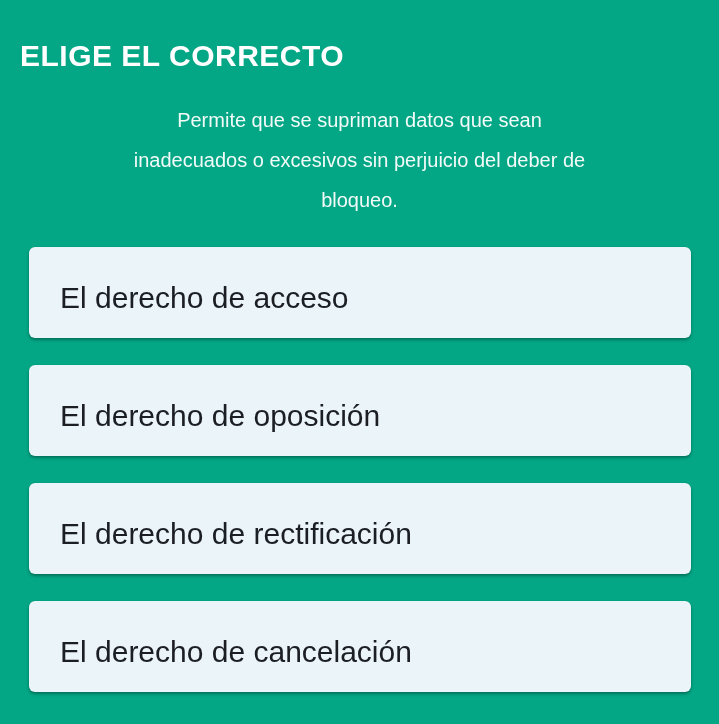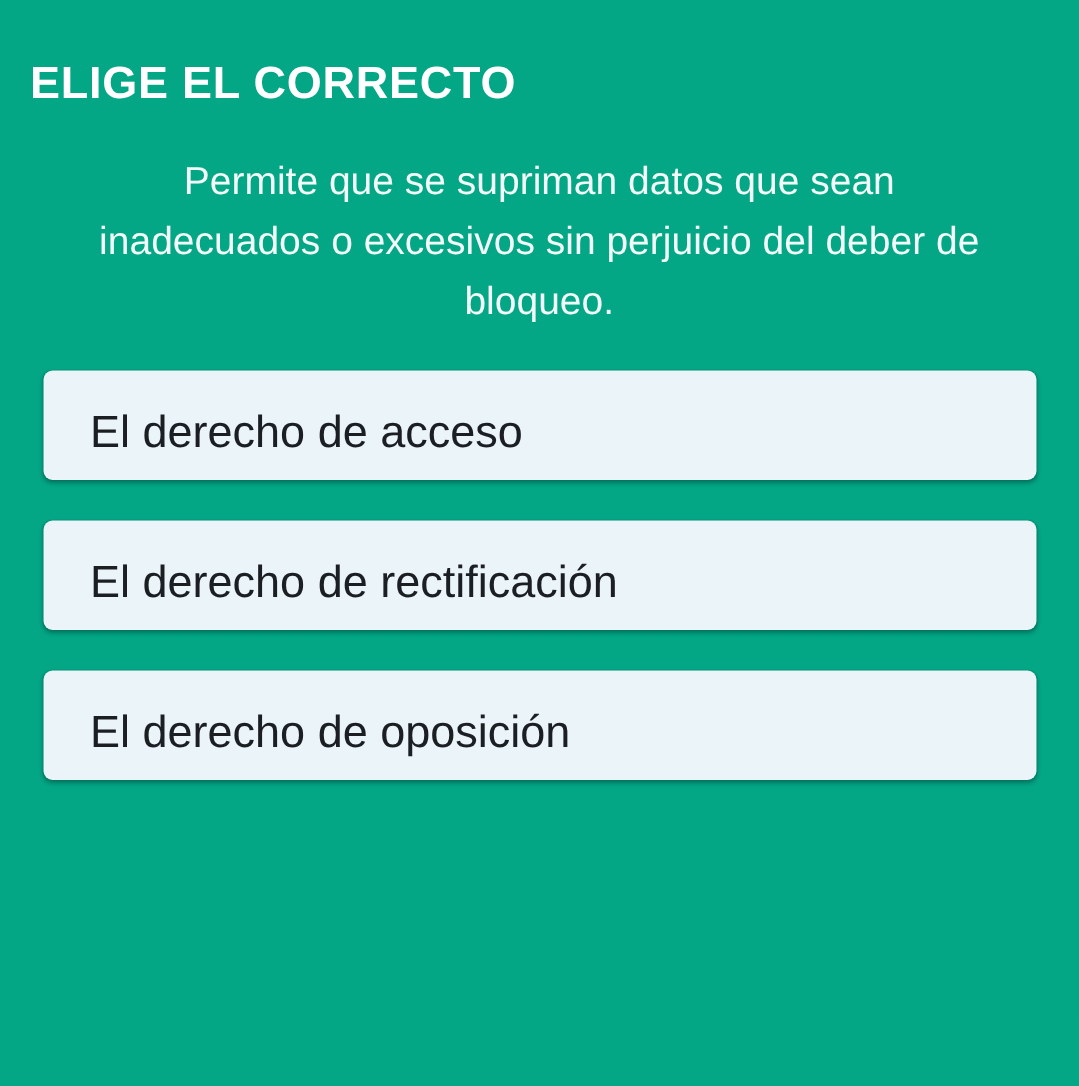--- a/index.html
+++ b/index.html
@@ -35,35 +35,35 @@
     line-height: 36px;
     font-weight: bold;
     letter-spacing: 0.5px;
   }
   .question-text {
     margin: 26px auto 0;
     padding: 0 34px;
     max-width: 719px;
     text-align: center;
     color: var(--question-color);
-    font-size: 26px;
+    font-size: 20px;
     line-height: 40px;
     font-weight: 400;
     white-space: pre-line;
   }
   .answers {
     display: flex;
     flex-direction: column;
     gap: 27px;
     margin: 27px 28px 0 29px;
   }
   .answer-option {
     display: flex;
     align-items: center;
-    height: 73px;
+    height: 91px;
     width: 100%;
     padding: 10px 20px 0 31px;
     background: var(--card-color);
     color: var(--card-text-color);
     border: none;
     border-radius: 6px;
     box-shadow: 0 2px 3px var(--shadow-color), 0 0 1px rgba(0,0,0,0.12);
     font-family: "Liberation Sans", sans-serif;
     font-size: 30px;
     font-weight: 500;
@@ -77,17 +77,18 @@
 <div class="screen">
 
   <h1 class="quiz-title">ELIGE EL CORRECTO</h1>
 
   <p class="question-text">Permite que se supriman datos que sean
 inadecuados o excesivos sin perjuicio del deber de
 bloqueo.</p>
 
   <div class="answers">
     <button class="answer-option">El derecho de acceso</button>
+    <button class="answer-option">El derecho de oposición</button>
     <button class="answer-option">El derecho de rectificación</button>
-    <button class="answer-option">El derecho de oposición</button>
+    <button class="answer-option">El derecho de cancelación</button>
   </div>
 
 </div>
 
 </body></html>

